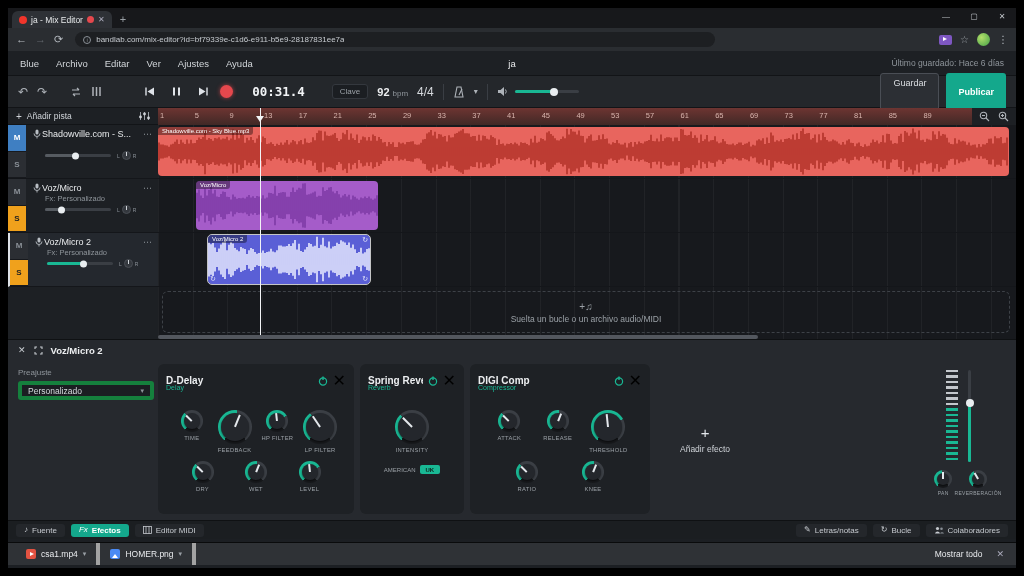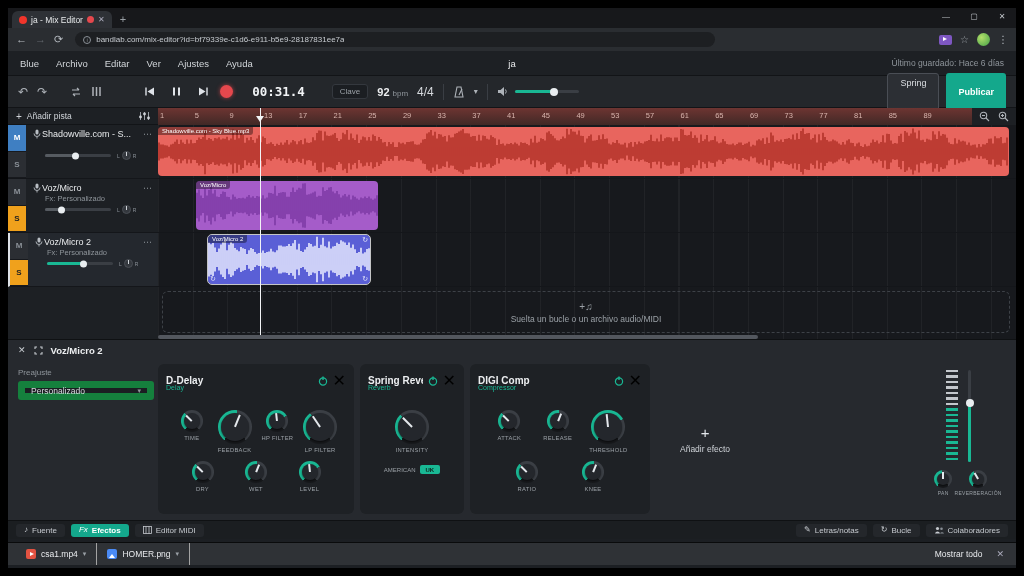--- a/index.html
+++ b/index.html
@@ -111,21 +111,21 @@
   .droptext{font-size:8.5px;color:#9aa0a6;}
   .hscroll{position:absolute;left:150px;top:227px;width:600px;height:4px;background:#53575e;border-radius:2px;}
 
   
   .fxpanel{position:absolute;left:0;top:331px;width:100%;height:181px;background:#26292e;border-top:1px solid #0f1113;}
   .fxhead{height:20px;display:flex;align-items:center;gap:8px;padding:0 10px;}
   .fxhead .hico{color:#c6cacf;font-size:9px;line-height:1;}
   .fxtitle{font-size:9.5px;color:#eceef0;font-weight:bold;}
   .presetcol{position:absolute;left:10px;top:28px;width:136px;}
   .preslabel{font-size:8px;color:#8f959b;margin-bottom:4px;}
-  .presel{height:19px;background:#1b1e22;border:7px solid #15803d;border-radius:3px;display:flex;align-items:center;
+  .presel{height:19px;background:#1b1e22;border:4px solid #15803d;border-radius:3px;display:flex;align-items:center;
     padding:0 6px;font-size:8.5px;color:#d6dade;}
   .presel .car{margin-left:auto;color:#8f959b;font-size:7px;}
   .cards{position:absolute;left:150px;top:24px;display:flex;gap:6px;align-items:flex-start;}
   .fxcard{background:#1e2125;border-radius:6px;height:150px;padding:7px 8px;position:relative;}
   .fxcard.c0{width:196px;}.fxcard.c1{width:104px;}.fxcard.c2{width:180px;}
   .cardhead{display:flex;align-items:center;gap:5px;}
   .fxname{font-size:10px;font-weight:bold;color:#eceef0;white-space:nowrap;overflow:hidden;flex:1;}
   .fxtype{position:absolute;left:8px;top:20px;font-size:7px;color:#19b894;}
   .cico{flex:none;}
   .krow{display:flex;justify-content:space-evenly;margin-top:8px;}
@@ -161,21 +161,21 @@
   .bottombar{position:absolute;left:0;top:512px;width:100%;height:19px;background:#1b1e21;border-top:1px solid #0f1113;
     display:flex;align-items:center;padding:0 8px;gap:6px;}
   .pill{display:flex;align-items:center;gap:4px;padding:2px 8px;border-radius:3px;font-size:8px;color:#c6cacf;background:#24272b;}
   .pill.active{background:#14a88c;color:#fff;font-weight:bold;}
   .pill .pico{font-size:8px;line-height:1;}
   .fxglyph{font-size:7px;font-style:italic;font-weight:normal;}
   .bb-right{margin-left:auto;display:flex;gap:6px;}
 
   .dlbar{position:absolute;left:0;top:534px;width:100%;height:23px;background:#2f3236;border-top:1px solid #0a0b0c;
     display:flex;align-items:center;padding:0 8px;}
-  .dlitem{display:flex;align-items:center;gap:5px;padding:0 10px;height:100%;border-right:1px solid #a3a3a3;}
+  .dlitem{display:flex;align-items:center;gap:5px;padding:0 10px;height:100%;border-right:4px solid #a3a3a3;}
   .dlico{width:10px;height:10px;border-radius:2px;flex:none;}
   .dlico.media{background:#e25241;position:relative;}
   .dlico.media::after{content:"";position:absolute;left:3.5px;top:2.5px;border-left:4px solid #fff;border-top:2.5px solid transparent;border-bottom:2.5px solid transparent;}
   .dlico.img{background:#4a8af4;position:relative;}
   .dlico.img::after{content:"";position:absolute;left:1.5px;bottom:1.5px;border-left:3.5px solid transparent;border-right:3.5px solid transparent;border-bottom:4px solid #fff;}
   .dlname{font-size:8.5px;color:#e8eaed;}
   .dlcar{font-size:7px;color:#9aa0a6;}
   .dl-right{margin-left:auto;display:flex;align-items:center;gap:14px;padding-right:4px;}
   .showall{font-size:8.5px;color:#e8eaed;}
   .dlclose{font-size:9px;color:#aab;}
@@ -286,21 +286,21 @@
             <path d="M1 4h2.5L7 1v9L3.5 7H1z" fill="#aeb3b9"></path>
             <path d="M8.5 3.5q1.5 2 0 4" stroke="#aeb3b9" fill="none" stroke-width="1"></path>
           </svg>
       </span>
       <div class="volslider">
           <div class="fill"></div>
           <span class="dot"></span>
         </div>
     </div>
     <div class="tb-right">
-      <span class="btn-save">Spring</span>
+      <span class="btn-save">Guardar</span>
       <span class="btn-pub">Publicar</span>
     </div>
   </div>
 
   <div class="editor">
     <div class="addtrack">
       <span class="plus">+</span>
       <span class="lbl">Añadir pista</span>
       <span class="mixico">
         <svg class="ico" width="11" height="10" viewBox="0 0 11 10">

